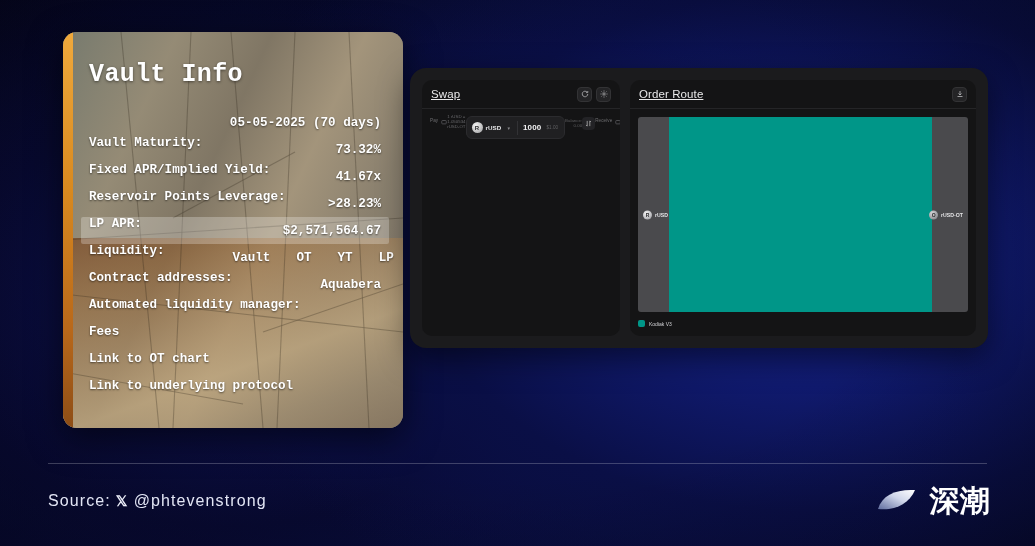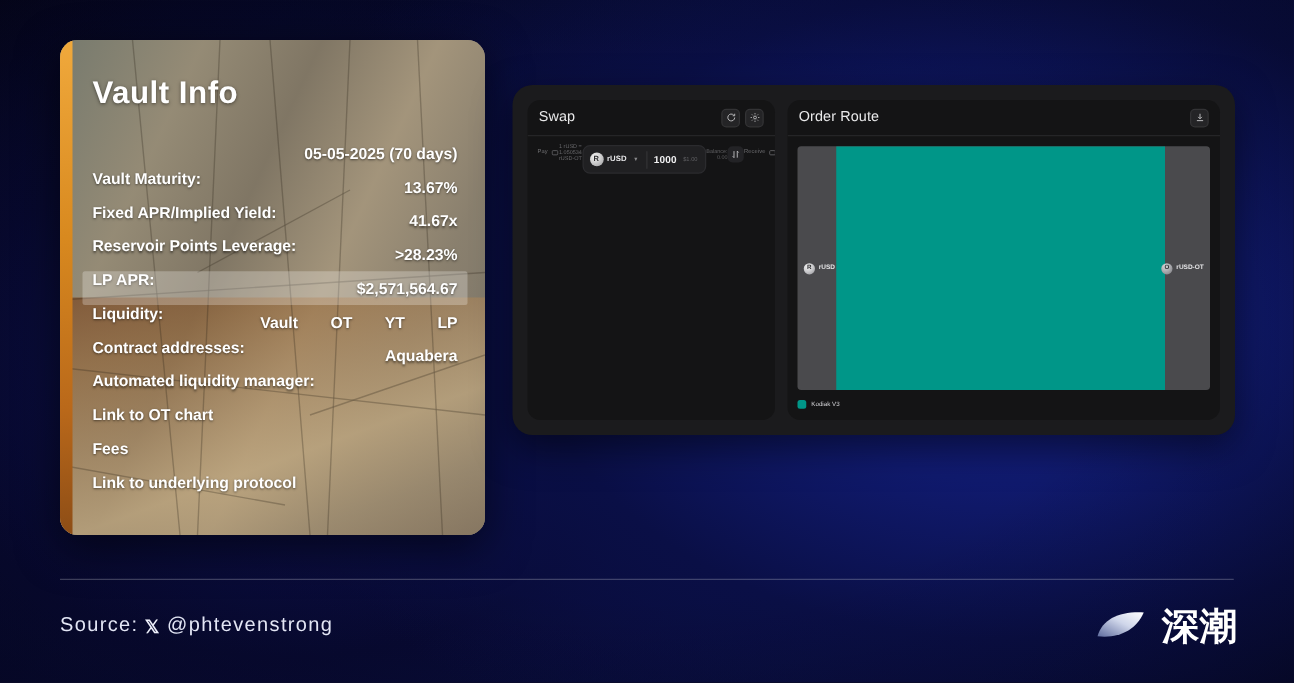--- a/index.html
+++ b/index.html
@@ -33,28 +33,29 @@
     content: "";
     position: absolute;
     inset: 0;
     background: radial-gradient(ellipse 900px 520px at 50% 50%, rgba(0,0,0,0) 40%, rgba(2,2,14,0.55) 100%);
     pointer-events: none;
   }
 
   
   .vault-card {
     position: absolute;
-    left: 48px;
+    left: 63px;
     top: 32px;
     width: 340px;
     height: 396px;
     border-radius: 14px;
     overflow: hidden;
     box-shadow: 0 10px 34px rgba(0,0,0,0.55);
     z-index: 3;
+    font-family: Liberation Mono, monospace;
   }
   .vault-accent {
     position: absolute;
     left: 0; top: 0; bottom: 0;
     width: 10px;
     background: linear-gradient(180deg, #f0a93c 0%, #d8891f 40%, #b9681a 75%, #8d4d16 100%);
     z-index: 4;
   }
   .vault-bg {
     position: absolute;
@@ -151,20 +152,21 @@
     justify-content: space-between;
     padding: 0 9px;
     border-bottom: 1px solid #252527;
     flex: 0 0 auto;
   }
   .panel-title {
     font-size: 11.5px;
     color: #e9e9ea;
     font-weight: 400;
     letter-spacing: 0.1px;
+    text-decoration: underline;
   }
   .head-btns { display: flex; gap: 4px; }
   .icon-btn {
     width: 15px; height: 15px;
     border-radius: 4px;
     background: #242426;
     border: 1px solid #333335;
     display: flex;
     align-items: center;
     justify-content: center;
@@ -370,21 +372,21 @@
 
     <div class="vault-inner">
       <div class="vault-title">Vault Info</div>
 
       <div class="vrow">
         <span class="vlabel">Vault Maturity:</span>
         <span class="vval">05-05-2025 (70 days)</span>
       </div>
       <div class="vrow">
         <span class="vlabel">Fixed APR/Implied Yield:</span>
-        <span class="vval">13.67%</span>
+        <span class="vval">73.32%</span>
       </div>
       <div class="vrow">
         <span class="vlabel">Reservoir Points Leverage:</span>
         <span class="vval">41.67x</span>
       </div>
       <div class="vrow">
         <span class="vlabel">LP APR:</span>
         <span class="vval">&gt;28.23%</span>
       </div>
       <div class="vrow highlight">
@@ -401,24 +403,24 @@
           <span class="addr-link">LP</span>
         </span>
       </div>
 
       <div class="vrow">
         <span class="vlabel">Automated liquidity manager:</span>
         <span class="vval">Aquabera</span>
       </div>
 
       <div class="vrow">
+        <span class="vlabel">Fees</span>
+      </div>
+      <div class="vrow">
         <span class="vlabel">Link to OT chart</span>
-      </div>
-      <div class="vrow">
-        <span class="vlabel">Fees</span>
       </div>
       <div class="vrow">
         <span class="vlabel">Link to underlying protocol</span>
       </div>
     </div>
   </div>
 
   <div class="app-window">
 
     <div class="panel panel-swap">

